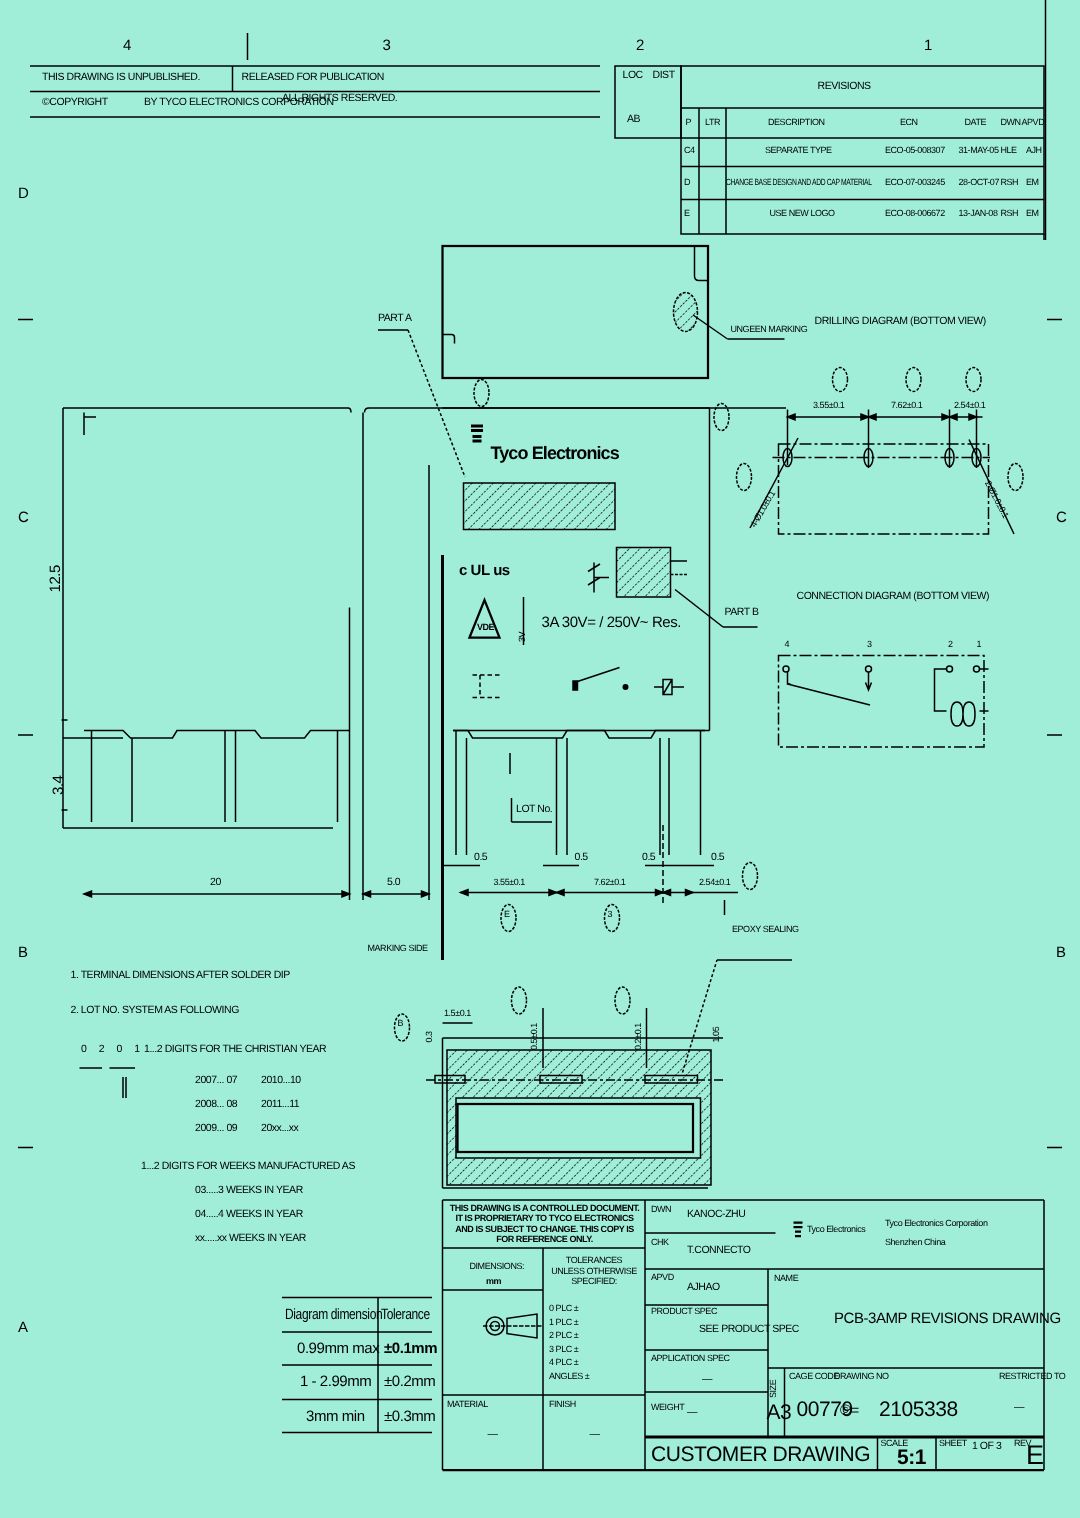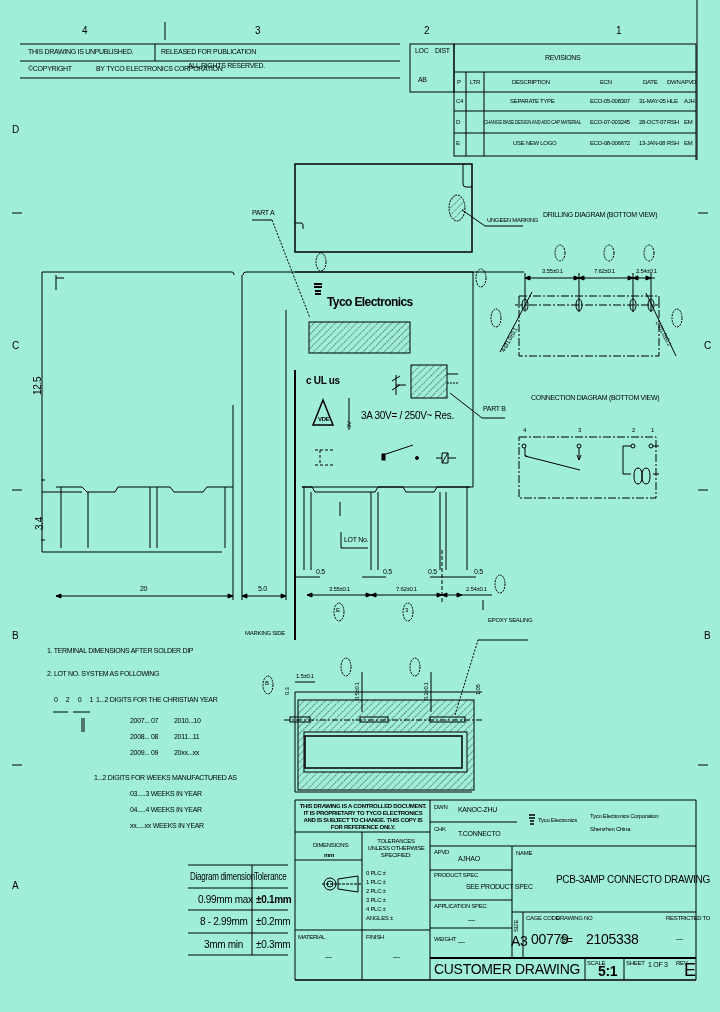--- a/index.html
+++ b/index.html
@@ -346,21 +346,21 @@
 <div class="t sm" style="left:174px;top:749px;">20xx...xx</div>
 <div class="t sm" style="left:94px;top:774px;">1...2 DIGITS FOR WEEKS MANUFACTURED AS</div>
 <div class="t sm" style="left:130px;top:790px;">03.....3 WEEKS IN YEAR</div>
 <div class="t sm" style="left:130px;top:806px;">04.....4 WEEKS IN YEAR</div>
 <div class="t sm" style="left:130px;top:822px;">xx.....xx WEEKS IN YEAR</div>
 
 <div class="t md" style="left:190px;top:871px;transform:scaleX(0.8);">Diagram dimension</div>
 <div class="t md" style="left:254px;top:871px;transform:scaleX(0.8);">Tolerance</div>
 <div class="t md" style="left:198px;top:894px;">0.99mm max</div>
 <div class="t md" style="left:256px;top:894px;font-weight:bold;">±0.1mm</div>
-<div class="t md" style="left:200px;top:916px;">8 - 2.99mm</div>
+<div class="t md" style="left:200px;top:916px;">1 - 2.99mm</div>
 <div class="t md" style="left:256px;top:916px;">±0.2mm</div>
 <div class="t md" style="left:204px;top:939px;">3mm min</div>
 <div class="t md" style="left:256px;top:939px;">±0.3mm</div>
 
 <div class="t tiny" style="left:299px;top:803px;width:128px;white-space:normal;font-weight:bold;text-align:center;">THIS DRAWING IS A CONTROLLED DOCUMENT. IT IS PROPRIETARY TO TYCO ELECTRONICS AND IS SUBJECT TO CHANGE. THIS COPY IS FOR REFERENCE ONLY.</div>
 <div class="t tiny" style="left:313px;top:842px;">DIMENSIONS:</div>
 <div class="t tiny" style="left:324px;top:852px;font-weight:bold;">mm</div>
 <div class="t tiny" style="left:366px;top:838px;width:60px;white-space:normal;text-align:center;">TOLERANCES UNLESS OTHERWISE SPECIFIED:</div>
 <div class="t tiny" style="left:366px;top:870px;">0 PLC ±</div>
 <div class="t tiny" style="left:366px;top:879px;">1 PLC ±</div>
@@ -396,21 +396,21 @@
 
 <div class="abs" style="left:528px;top:811px;width:8px;height:12px;">
   <svg width="8" height="12">
       <path d="M1 1h6M1 4h6M2 7h4M2 10h4" stroke="#000" stroke-width="1.5"></path>
     </svg>
 </div>
 <div class="t tiny" style="left:538px;top:817px;">Tyco Electronics</div>
 <div class="t tiny" style="left:590px;top:813px;">Tyco Electronics Corporation</div>
 <div class="t tiny" style="left:590px;top:826px;">Shenzhen China</div>
 <div class="t tiny" style="left:516px;top:850px;">NAME</div>
-<div class="t md" style="left:556px;top:874px;">PCB-3AMP CONNECTO DRAWING</div>
+<div class="t md" style="left:556px;top:874px;">PCB-3AMP REVISIONS DRAWING</div>
 
 <div class="t tiny vert" style="left:513px;top:932px;">SIZE</div>
 <div class="t lg" style="left:511px;top:934px;">A3</div>
 <div class="t tiny" style="left:526px;top:915px;">CAGE CODE</div>
 <div class="t tiny" style="left:556px;top:915px;">DRAWING NO</div>
 <div class="t lg" style="left:531px;top:932px;">00779</div>
 <div class="t md" style="left:560px;top:935px;">©=</div>
 <div class="t lg" style="left:586px;top:932px;">2105338</div>
 <div class="t tiny" style="left:666px;top:915px;">RESTRICTED TO</div>
 <div class="t sm" style="left:676px;top:935px;">—</div>

